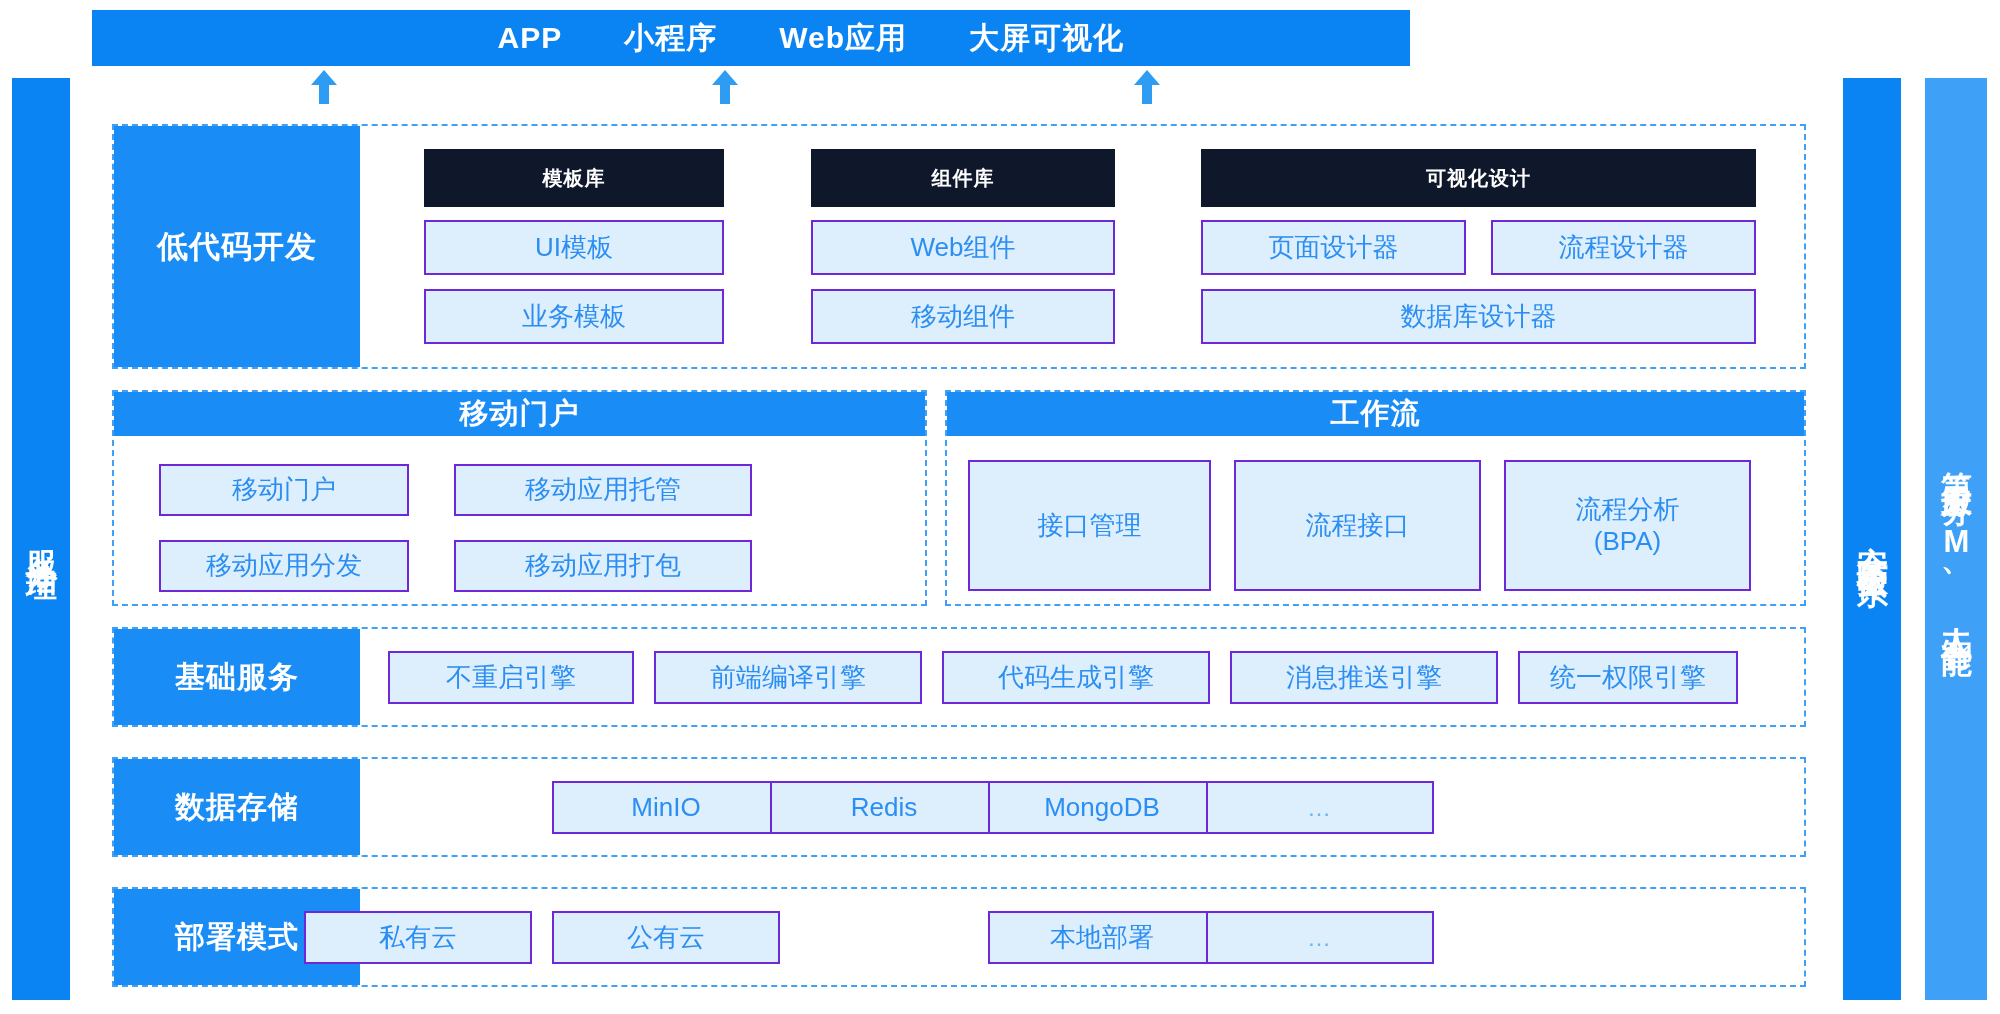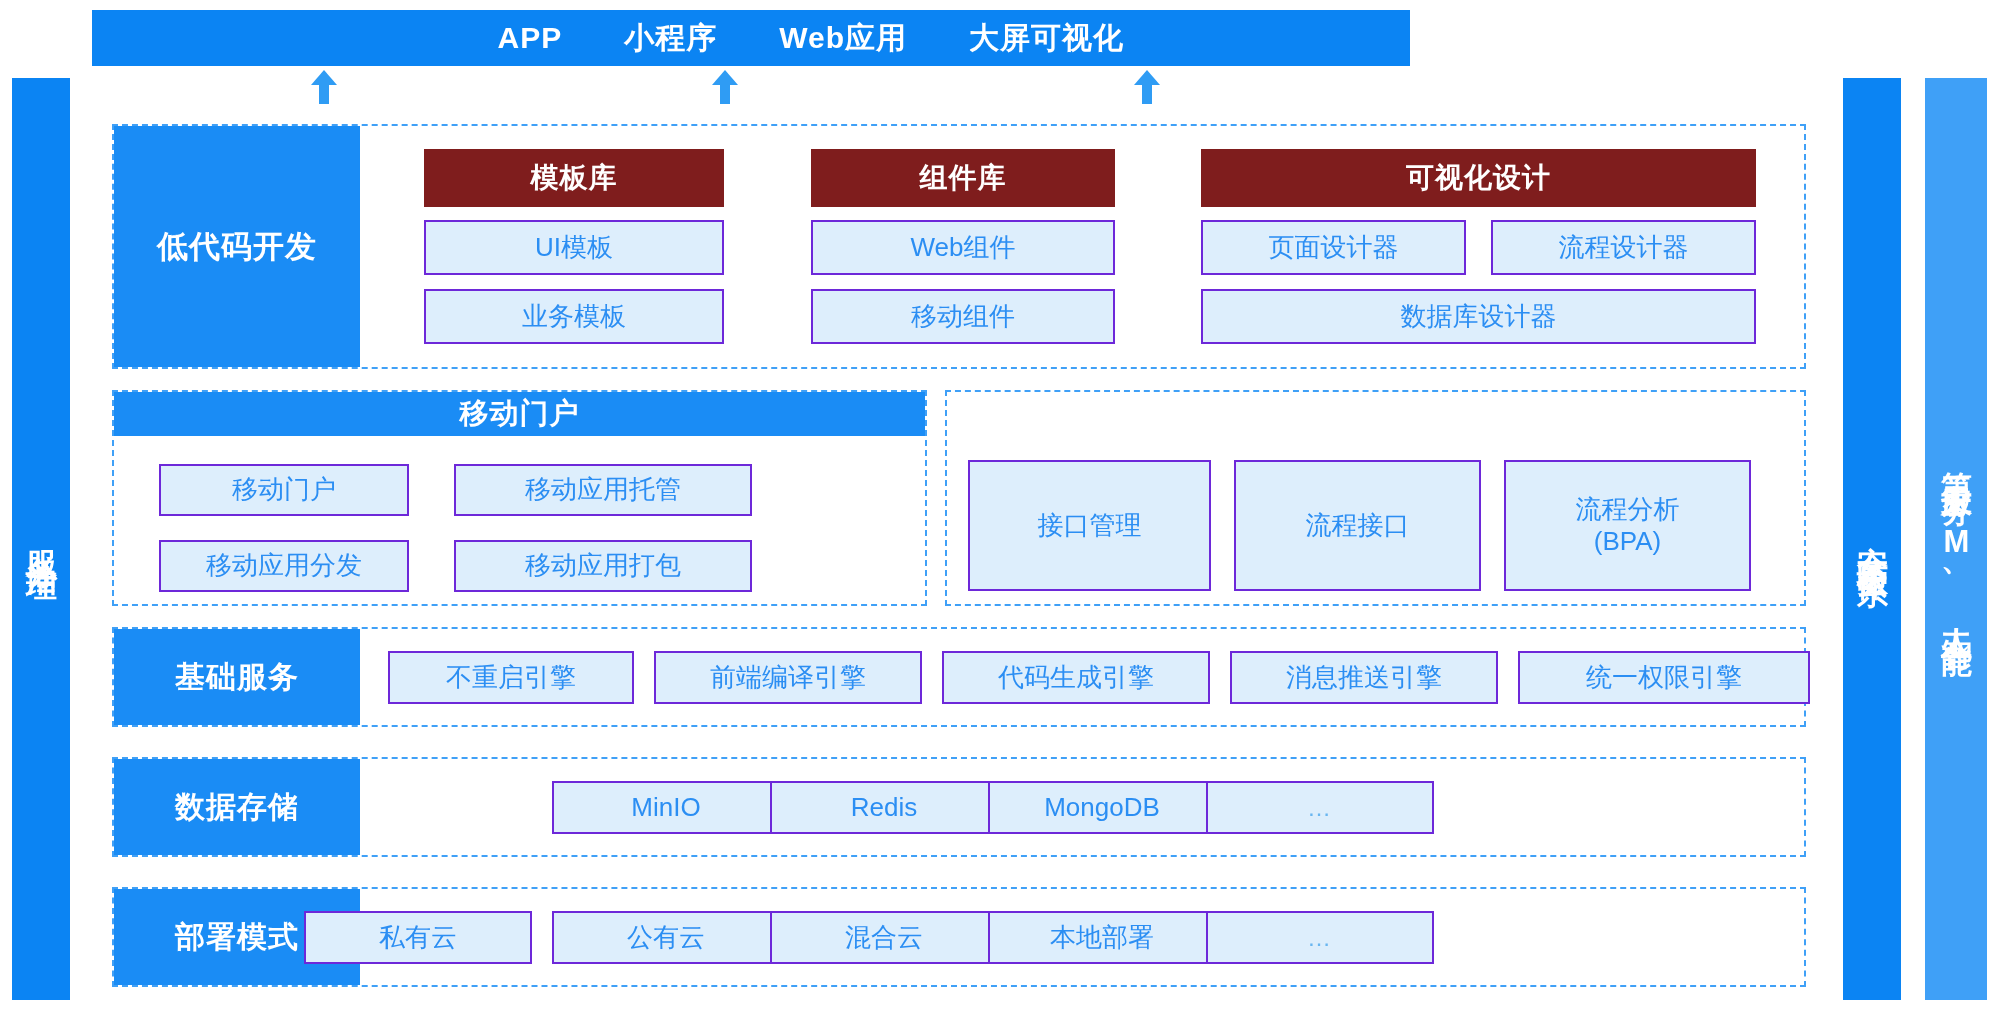--- a/index.html
+++ b/index.html
@@ -61,21 +61,21 @@
   .cell{
     position:absolute;background:#ddeefc;border:2px solid #6d28d9;
     color:#2b8ef3;font-size:26px;
     display:flex;align-items:center;justify-content:center;text-align:center;
     box-sizing:border-box;line-height:1.22;
   }
   .cell.faint{color:#69b6f0;letter-spacing:2px;font-size:24px;}
 
   
   .grouphead{
-    position:absolute;background:#7f1d1d;color:#fff;font-weight:bold;font-size:28px;
+    position:absolute;background:#0f172a;color:#fff;font-weight:bold;font-size:20px;
     display:flex;align-items:center;justify-content:center;box-sizing:border-box;
     letter-spacing:1px;
   }
   
   .panelhead{
     position:absolute;left:0;top:0;right:0;height:44px;
     background:#1a8cf5;color:#fff;font-weight:bold;font-size:29px;
     display:flex;align-items:center;justify-content:center;letter-spacing:1px;
     box-sizing:border-box;
   }
@@ -128,45 +128,45 @@
 
   <div class="dashsec" id="sec-mobile" style="left:112px;top:390px;width:815px;height:216px;">
     <div class="panelhead">移动门户</div>
     <div class="cell" style="left:45px;top:72px;width:250px;height:52px;">移动门户</div>
     <div class="cell" style="left:340px;top:72px;width:298px;height:52px;">移动应用托管</div>
     <div class="cell" style="left:45px;top:148px;width:250px;height:52px;">移动应用分发</div>
     <div class="cell" style="left:340px;top:148px;width:298px;height:52px;">移动应用打包</div>
   </div>
 
   <div class="dashsec" id="sec-workflow" style="left:945px;top:390px;width:861px;height:216px;">
+    <div class="panelhead">工作流</div>
     <div class="cell" style="left:21px;top:68px;width:243px;height:131px;white-space:pre-line;">接口管理</div>
     <div class="cell" style="left:287px;top:68px;width:247px;height:131px;white-space:pre-line;">流程接口</div>
     <div class="cell" style="left:557px;top:68px;width:247px;height:131px;white-space:pre-line;">流程分析
 (BPA)</div>
   </div>
 
   <div class="dashsec" id="sec-base" style="left:112px;top:627px;width:1694px;height:100px;">
     <div class="rowlabel" style="width:246px;height:100%;">基础服务</div>
     <div class="cell" style="left:274px;top:22px;width:246px;height:53px;">不重启引擎</div>
     <div class="cell" style="left:540px;top:22px;width:268px;height:53px;">前端编译引擎</div>
     <div class="cell" style="left:828px;top:22px;width:268px;height:53px;">代码生成引擎</div>
     <div class="cell" style="left:1116px;top:22px;width:268px;height:53px;">消息推送引擎</div>
-    <div class="cell" style="left:1404px;top:22px;width:292px;height:53px;">统一权限引擎</div>
+    <div class="cell" style="left:1404px;top:22px;width:220px;height:53px;">统一权限引擎</div>
   </div>
 
   <div class="dashsec" id="sec-storage" style="left:112px;top:757px;width:1694px;height:100px;">
     <div class="rowlabel" style="width:246px;height:100%;">数据存储</div>
     <div class="cell" style="left:438px;top:22px;width:228px;height:53px;">MinIO</div>
     <div class="cell" style="left:656px;top:22px;width:228px;height:53px;">Redis</div>
     <div class="cell" style="left:874px;top:22px;width:228px;height:53px;">MongoDB</div>
     <div class="cell faint" style="left:1092px;top:22px;width:228px;height:53px;">…</div>
   </div>
 
   <div class="dashsec" id="sec-deploy" style="left:112px;top:887px;width:1694px;height:100px;">
     <div class="rowlabel" style="width:246px;height:100%;">部署模式</div>
     <div class="cell" style="left:190px;top:22px;width:228px;height:53px;">私有云</div>
     <div class="cell" style="left:438px;top:22px;width:228px;height:53px;">公有云</div>
-    <div class="cell" style="left:656px;top:22px;width:228px;height:53px;">混合云</div>
     <div class="cell" style="left:874px;top:22px;width:228px;height:53px;">本地部署</div>
     <div class="cell faint" style="left:1092px;top:22px;width:228px;height:53px;">…</div>
   </div>
 
 </div>
 
 </body></html>

